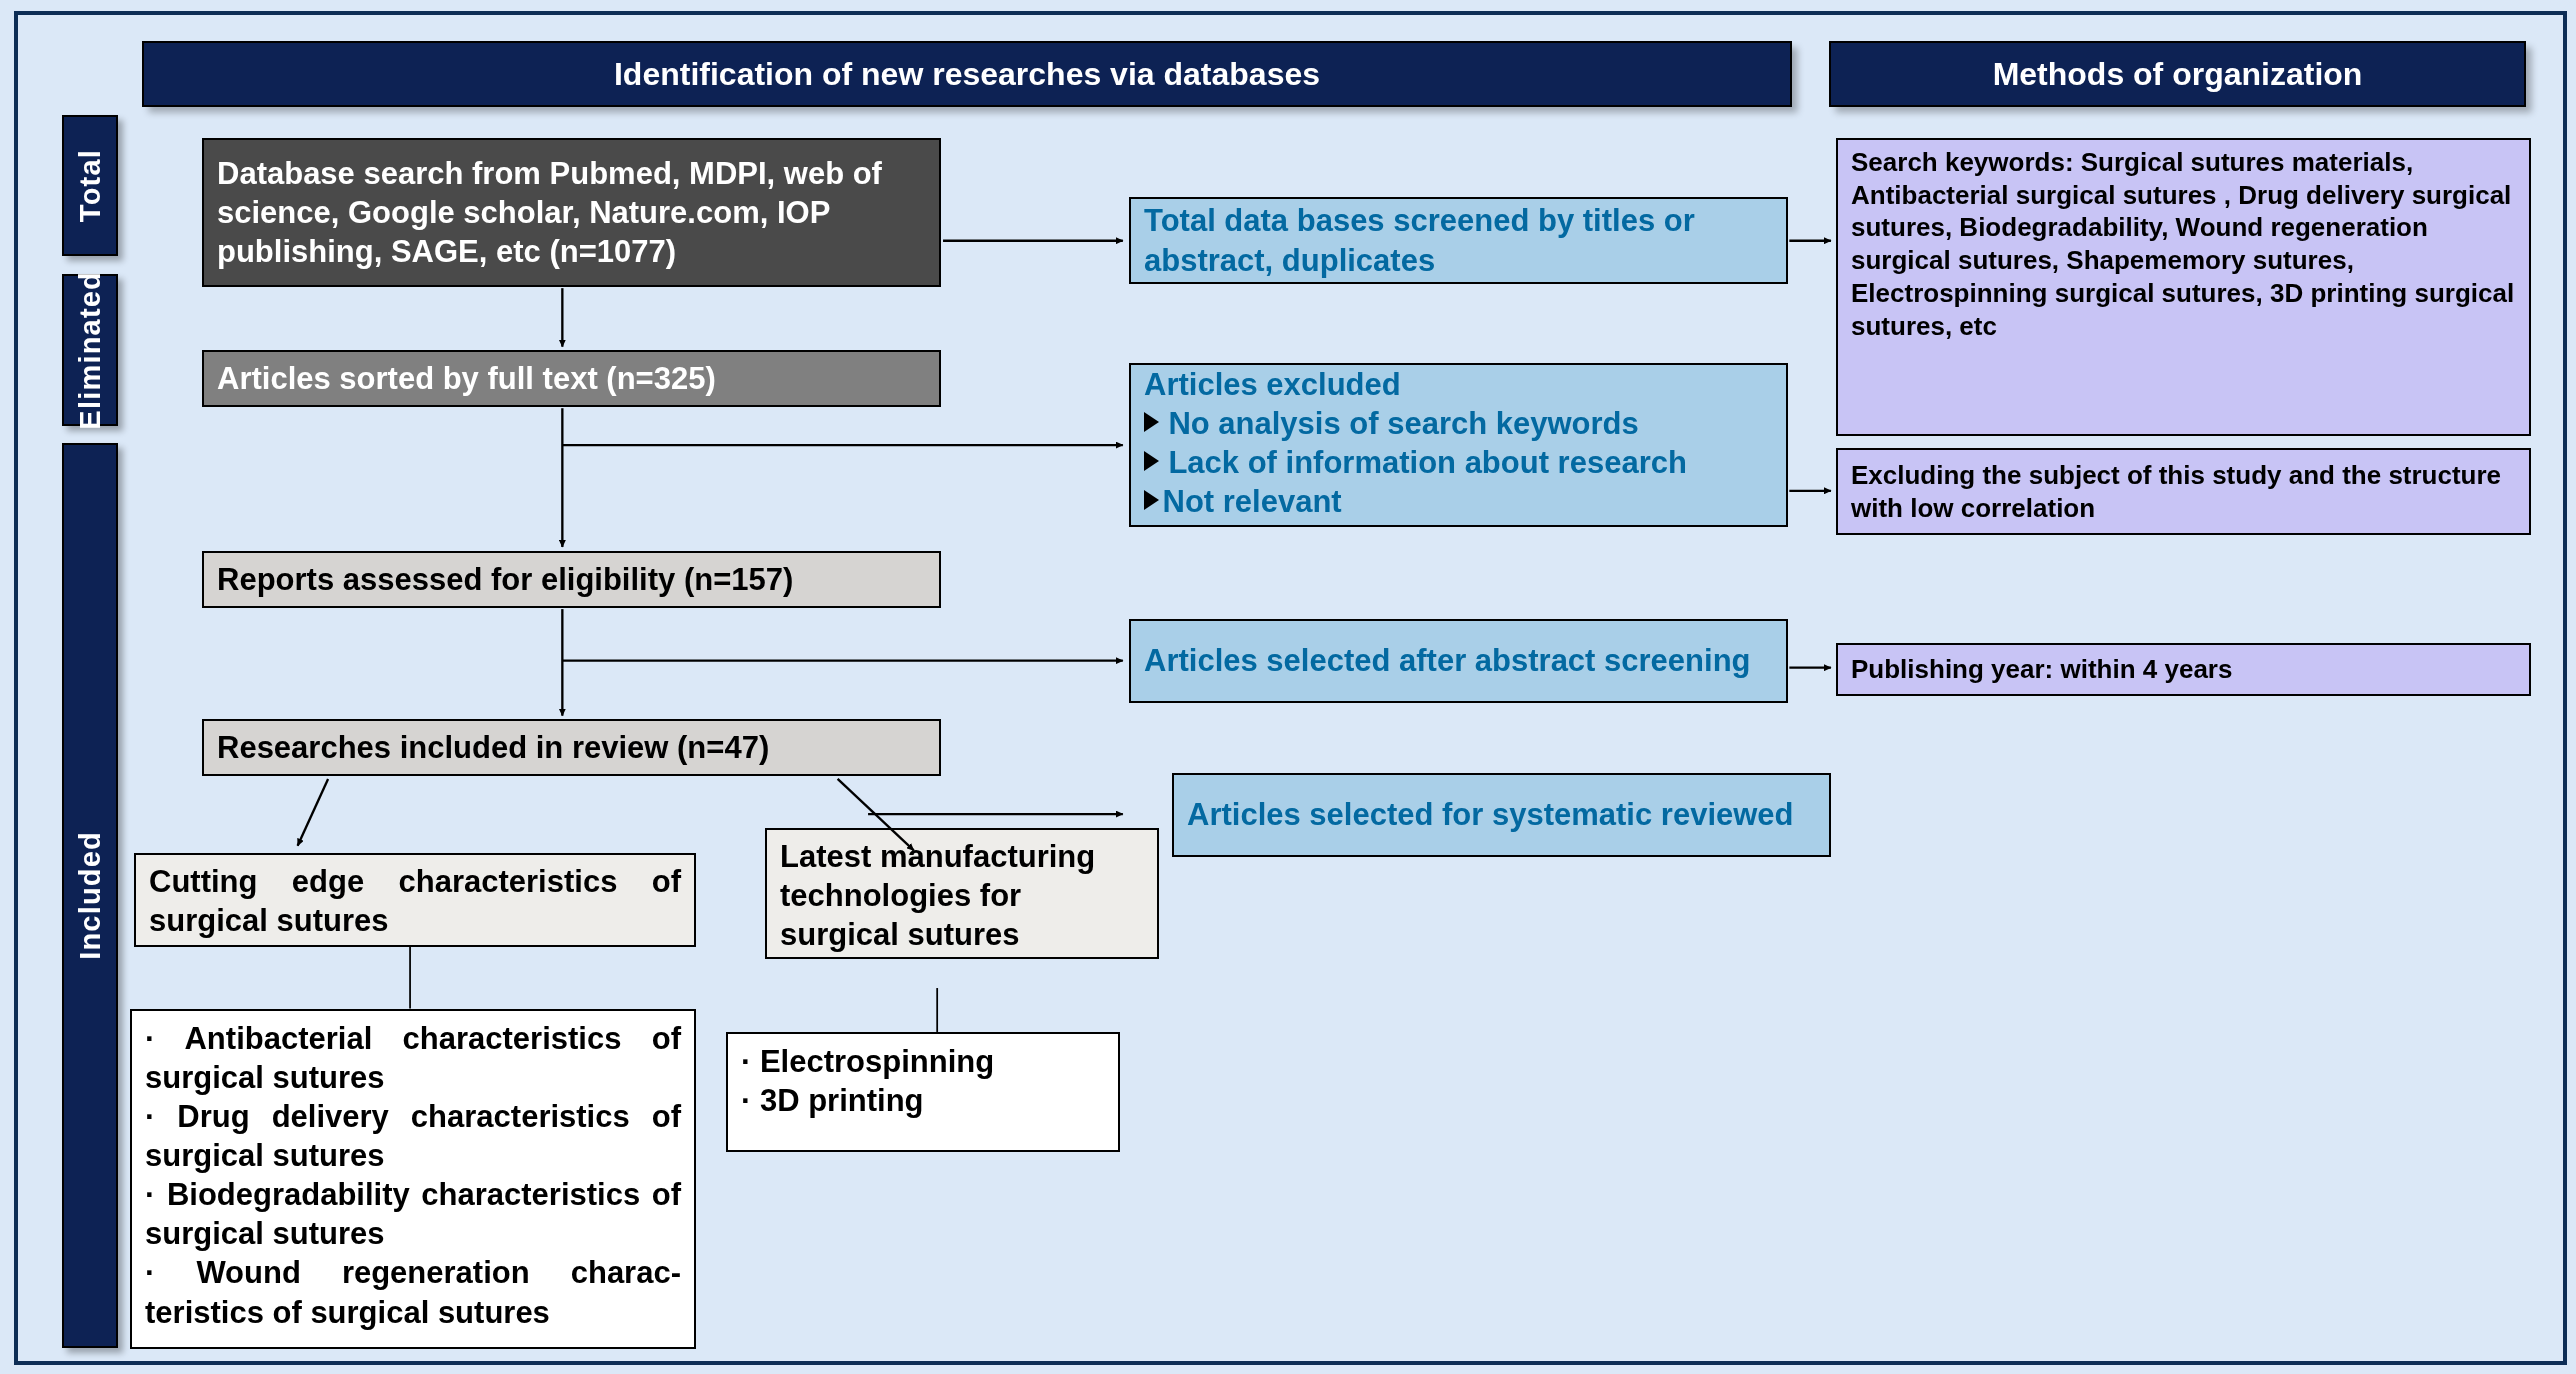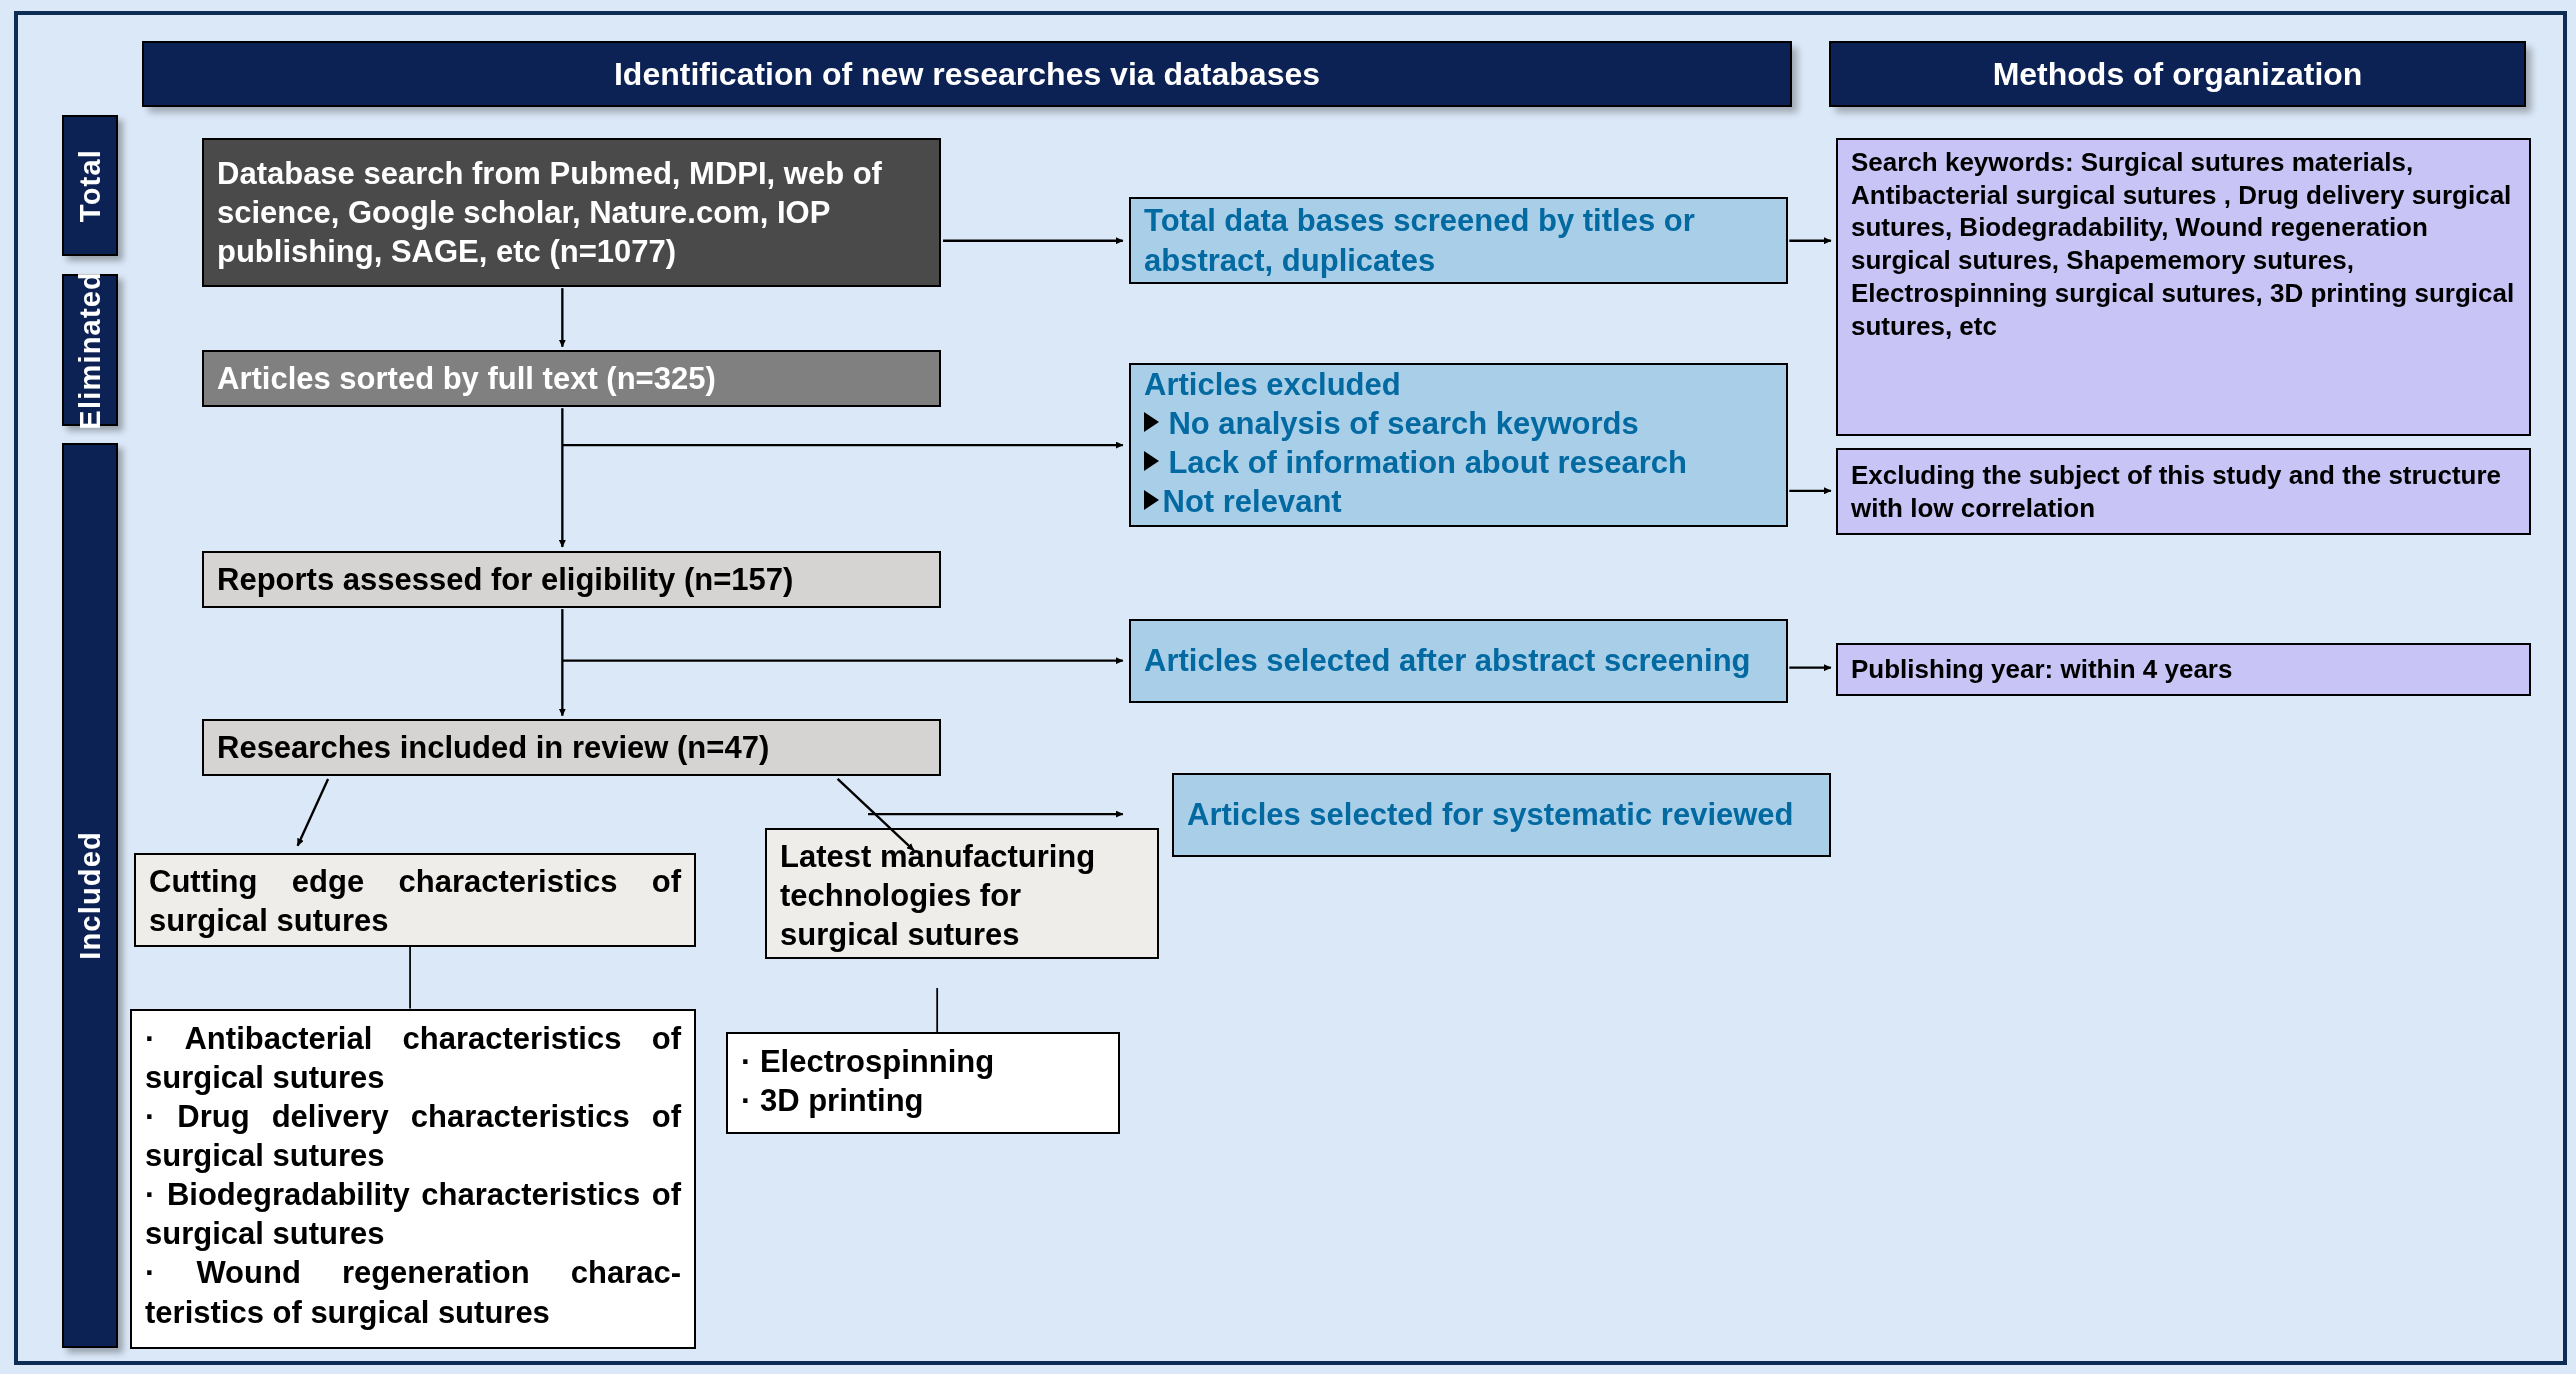--- a/index.html
+++ b/index.html
@@ -180,21 +180,21 @@
     <span>·  Antibacterial characteristics of surgical sutures
 ·  Drug delivery characteristics of surgical sutures
 ·  Biodegradability characteristics of surgical sutures
 ·  Wound regeneration charac-teristics of surgical sutures</span>
   </div>
 
   <div class="node pale pad fs46" style="left:726px;top:828px;width:394px;height:131px;justify-content:flex-start;padding-top:7px;margin-left:39px;">
     <span>Latest manufacturing technologies for surgical sutures</span>
   </div>
 
-  <div class="node white pad fs46" style="left:726px;top:1032px;width:394px;height:102px;justify-content:flex-start;padding-top:8.2px;white-space:pre-line;">
+  <div class="node white pad fs46" style="left:726px;top:1032px;width:394px;height:120px;justify-content:flex-start;padding-top:8.2px;white-space:pre-line;">
     <span>· Electrospinning
 · 3D printing</span>
   </div>
 
   <svg id="wires" viewBox="0 0 4398 2346" xmlns="http://www.w3.org/2000/svg">
     <defs>
       <marker id="ah" markerWidth="14" markerHeight="12" refX="12" refY="6" orient="auto" markerUnits="userSpaceOnUse">
         <path d="M0,0 L13,6 L0,12 z" fill="#000"></path>
       </marker>
     </defs>

